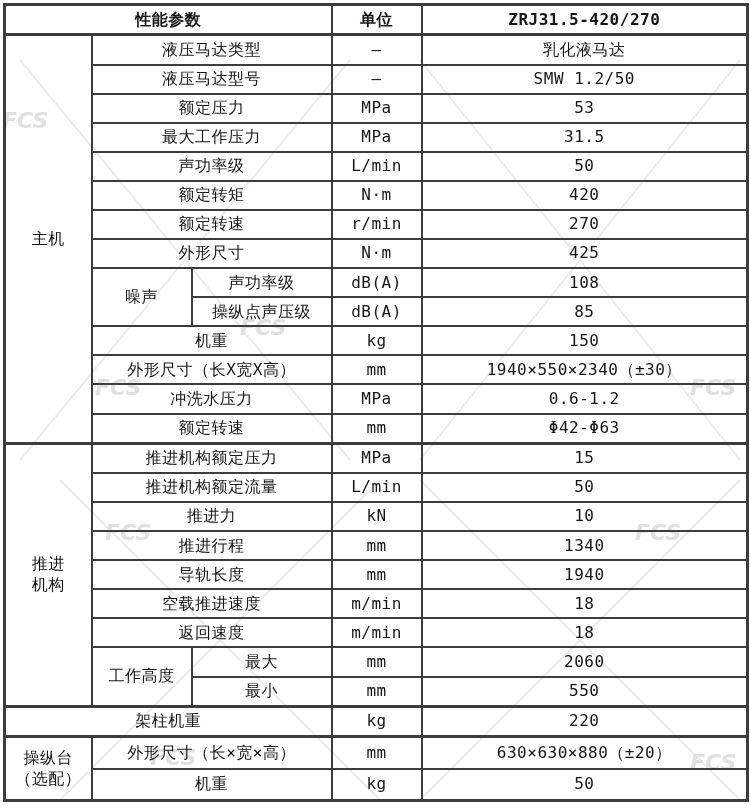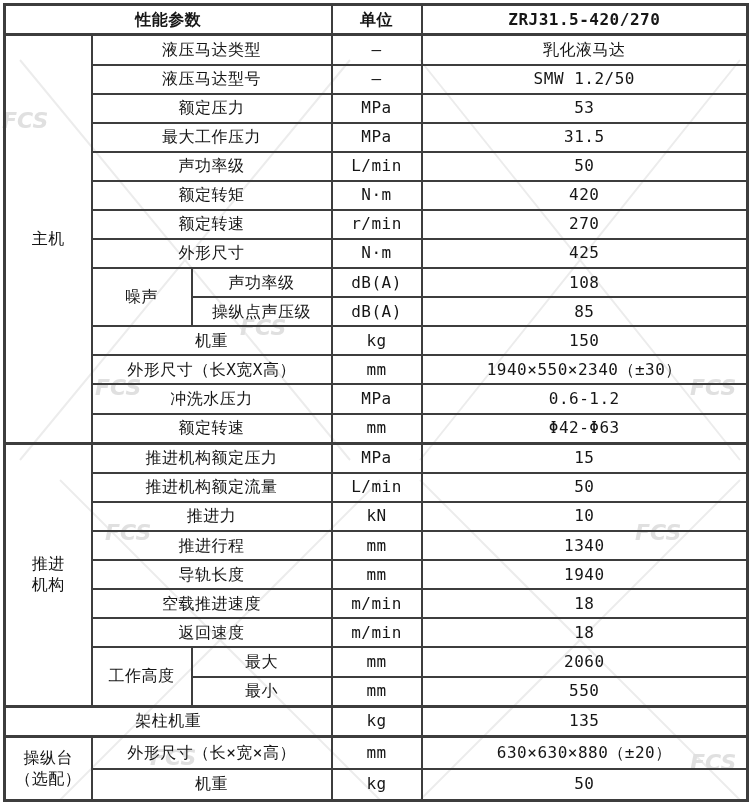--- a/index.html
+++ b/index.html
@@ -197,21 +197,21 @@
   </tr>
   <tr>
     <td>最小</td>
     <td>mm</td>
     <td>550</td>
   </tr>
 
   <tr class="sep">
     <td colspan="3">架柱机重</td>
     <td>kg</td>
-    <td>135</td>
+    <td>220</td>
   </tr>
 
   <tr class="sep">
     <td rowspan="2" class="group-cell">
       <div>操纵台</div>
       <div>（选配）</div>
     </td>
     <td colspan="2">外形尺寸（长×宽×高）</td>
     <td>mm</td>
     <td>630×630×880（±20）</td>

